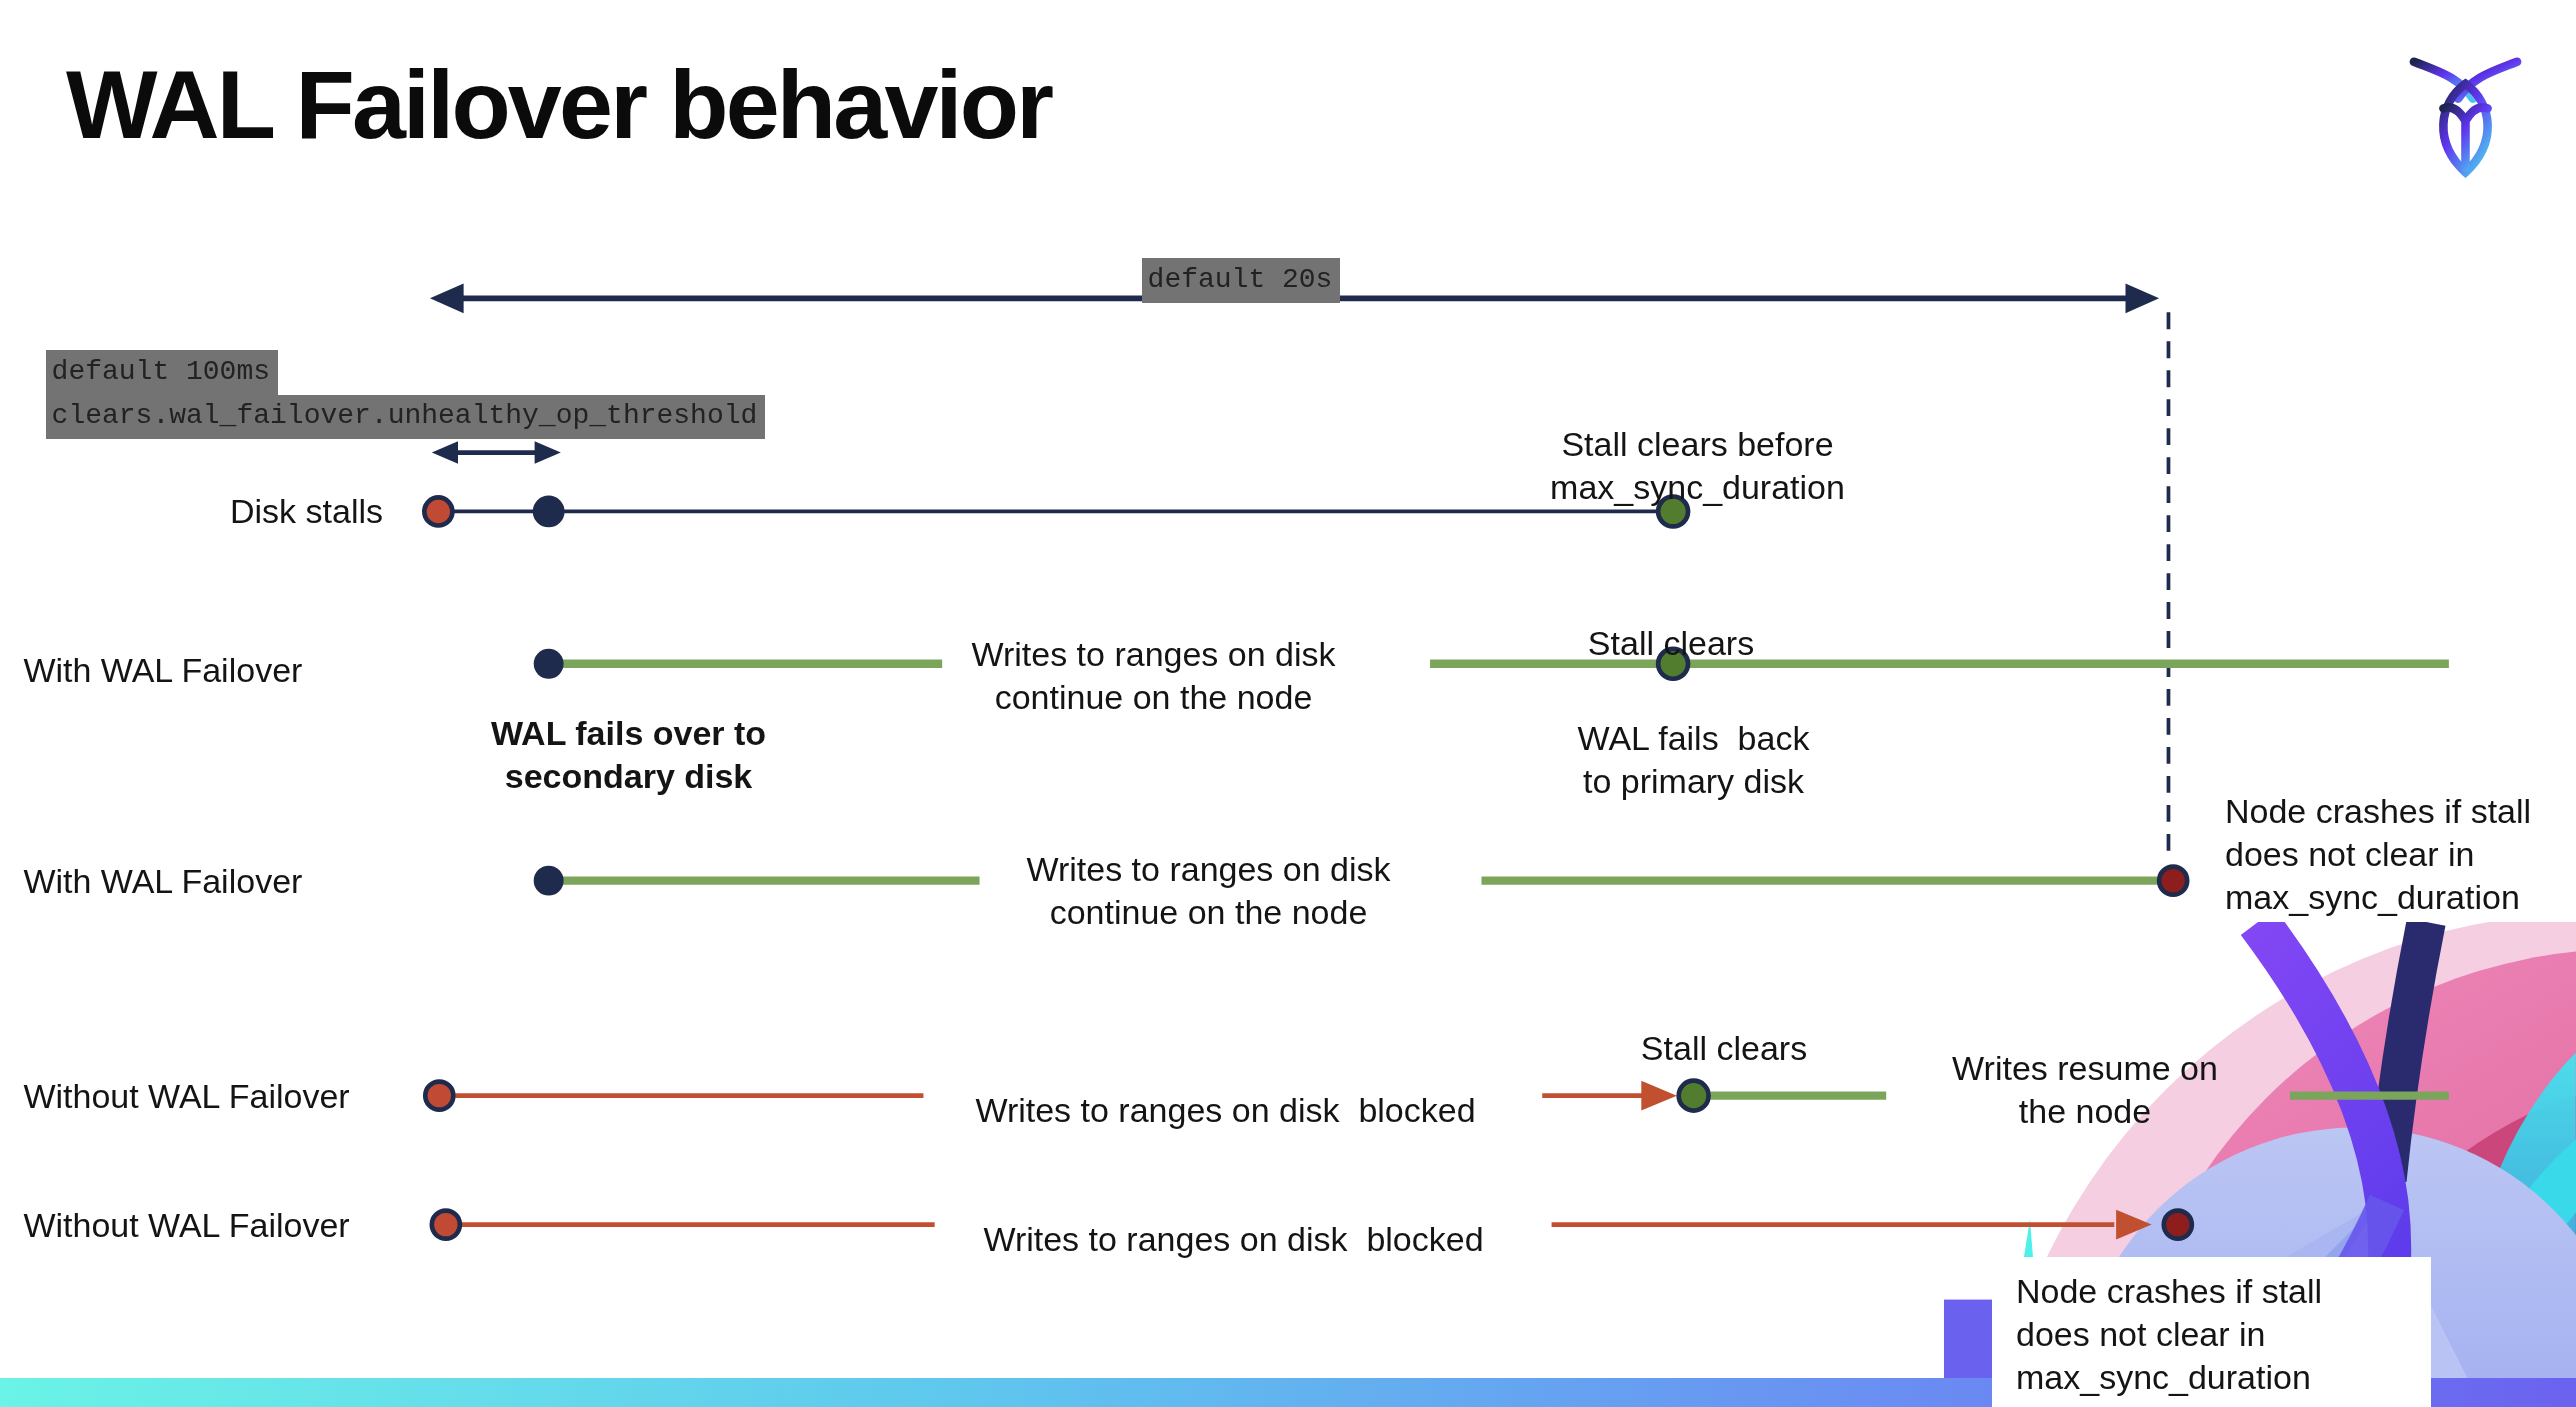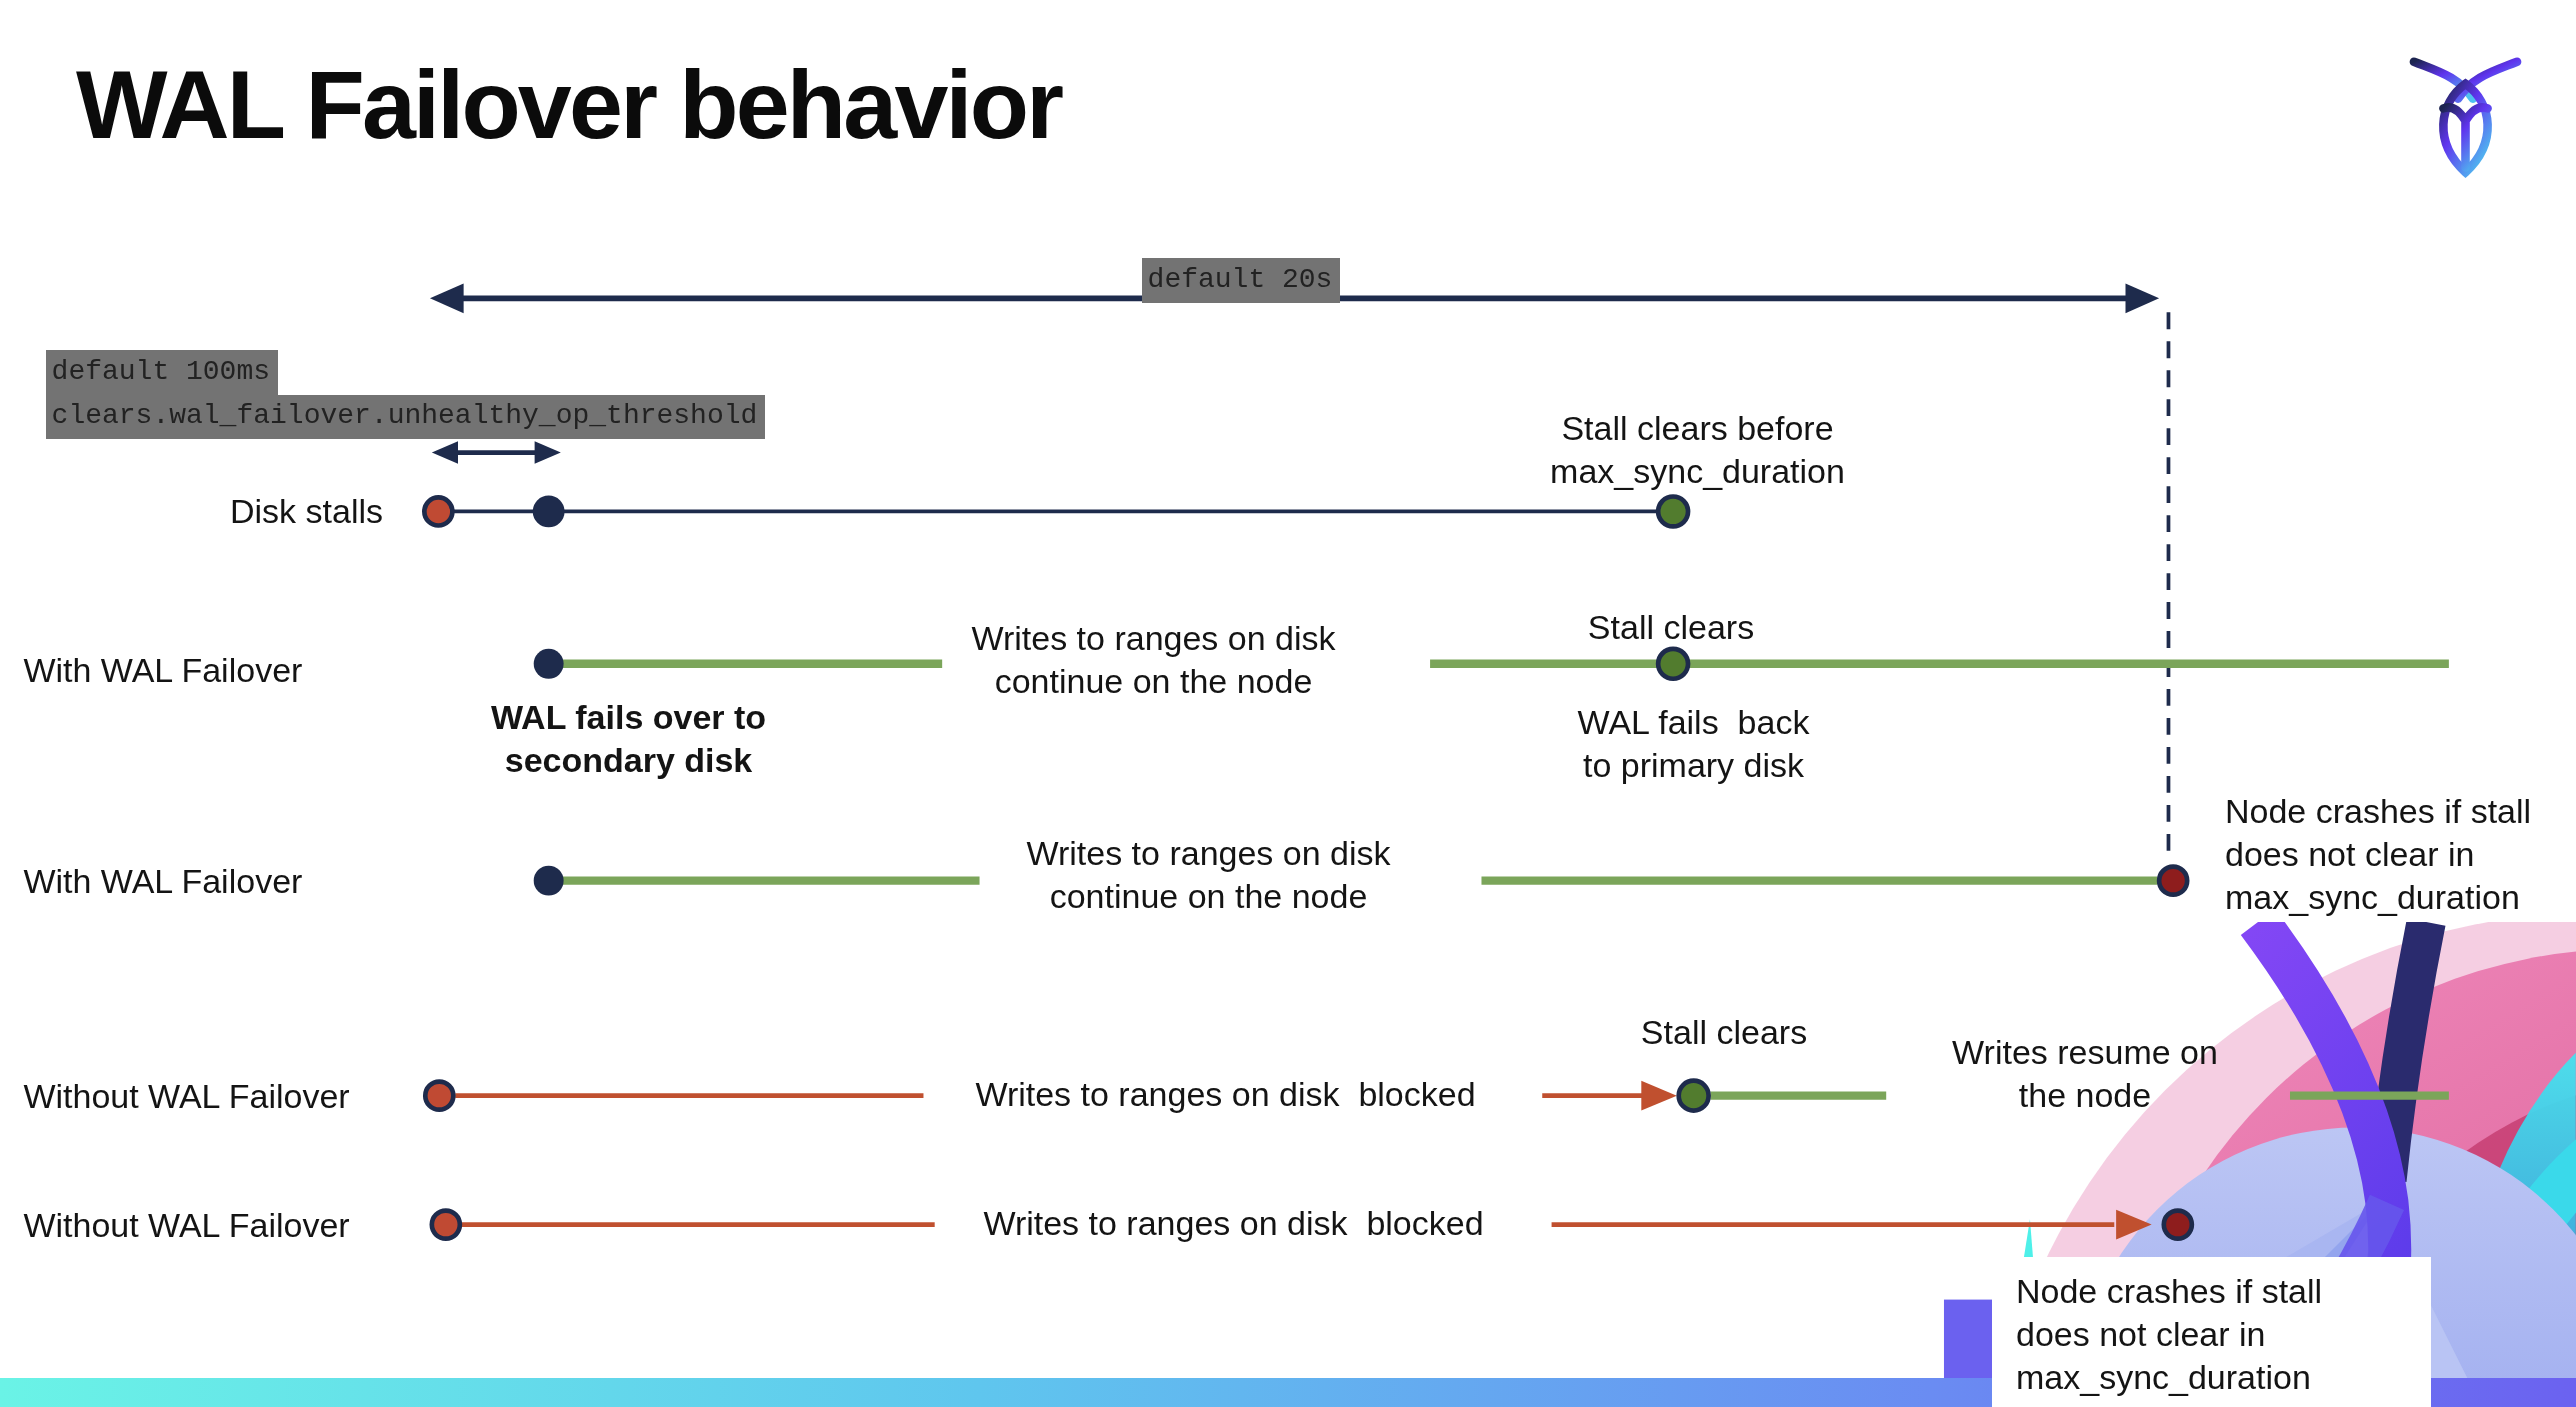--- a/index.html
+++ b/index.html
@@ -4,30 +4,30 @@
 <style>
   * { box-sizing: border-box; }
   html,body { margin:0; padding:0; }
   body {
     width:2576px; height:1408px; position:relative; overflow:hidden;
     background:#ffffff; font-family:"Liberation Sans", sans-serif; color:#111;
   }
   .abs { position:absolute; }
   .ml { white-space:pre-wrap; }
   #title {
-    left:76px; top:49px; font-size:97px; font-weight:700; letter-spacing:-2.8px;
+    left:66px; top:49px; font-size:97px; font-weight:700; letter-spacing:-2.8px;
     color:#0b0b0b;
   }
   .codeblock { line-height:39px; }
   .code {
     display:inline-block; font-family:"Liberation Mono", monospace; font-size:28px;
     color:#222; background:#737373; padding:1.9px 7.5px 3.7px 5.6px;
   }
   .lbl { font-size:34px; color:#141414; line-height:43px; }
-  .center { text-align:center; }
+  .center { text-align:center;margin-top:16px; }
   .right { text-align:right; }
   #connectors, #art { position:absolute; pointer-events:none; }
   #connectors { left:0; top:0; }
   #art { right:0; bottom:0; }
   #bottom-bar {
     left:0; top:1378px; width:2576px; height:30px;
     background:linear-gradient(90deg,#6af3e6 0%, #5fc6ee 38%, #6a8cf2 75%, #6b62f0 100%);
   }
   #crash-box {
     left:1992px; top:1257px; width:439px; height:150px; background:#ffffff;

